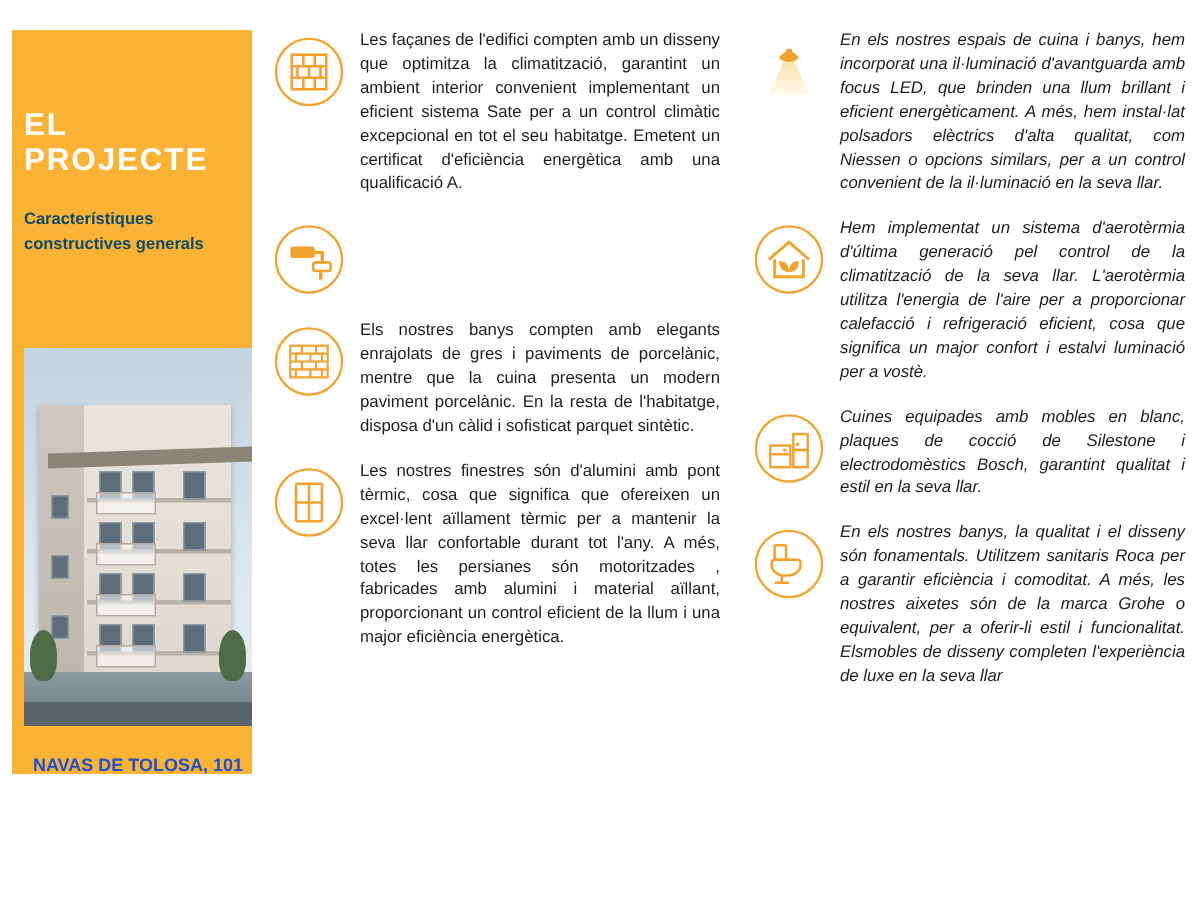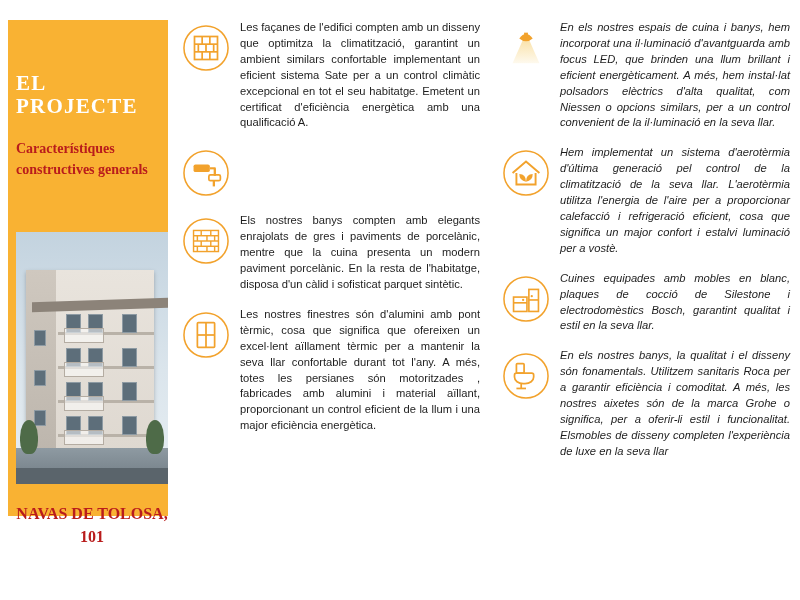--- a/index.html
+++ b/index.html
@@ -8,30 +8,29 @@
     background:#ffffff;
     font-family:"Liberation Sans", sans-serif;
     overflow:hidden;
   }
   .page{position:relative;width:800px;height:600px;background:#fff;}
 
   
   .sidebar{
     position:absolute;left:8px;top:20px;width:160px;height:496px;
     background:#f9b233;
-    font-family:Liberation Serif, serif;
   }
   .sidebar-title{
     position:absolute;left:8px;top:52px;width:152px;
     color:#ffffff;font-size:21px;font-weight:bold;letter-spacing:1.2px;
     line-height:1.1;
   }
   .sidebar-sub{
     position:absolute;left:8px;top:118px;width:148px;
-    color:#b91c1c;font-size:14px;font-weight:bold;line-height:1.5;
+    color:#0c4a6e;font-size:11px;font-weight:bold;line-height:1.5;
   }
   
   .photo{
     position:absolute;left:8px;top:212px;width:152px;height:252px;
     overflow:hidden;background:#9fb0bf;
   }
   .sky{position:absolute;inset:0;background:linear-gradient(#c3d3df 0%,#dbe5ec 55%,#e7eef3 100%);}
   .bld{
     position:absolute;left:10px;top:38px;width:128px;height:182px;
     background:linear-gradient(180deg,#e9e4dd 0%,#ded8d0 100%);
@@ -50,21 +49,21 @@
   .bal{position:absolute;width:38px;height:13px;background:rgba(255,255,255,.55);border:1px solid #b4aca2;}
   .ground{
     position:absolute;left:0;bottom:0;width:100%;height:36px;
     background:linear-gradient(#8e9aa2,#6f7a82);
   }
   .road{position:absolute;left:0;bottom:0;width:100%;height:16px;background:#5a646b;}
   .tree{position:absolute;bottom:30px;width:18px;height:34px;background:#4e6b48;border-radius:50% 50% 40% 40%;}
 
   .sidebar-addr{
     position:absolute;left:8px;top:482px;width:152px;text-align:center;
-    color:#b91c1c;font-size:16px;font-weight:bold;line-height:1.45;
+    color:#1d4ed8;font-size:12px;font-weight:bold;line-height:1.45;
   }
 
   
   .col{position:absolute;top:20px;}
   .col-mid{left:180px;width:300px;}
   .col-right{left:500px;width:290px;font-style:italic;}
 
   .item{display:flex;align-items:flex-start;margin-bottom:14px;}
   .ico{
     flex:0 0 auto;width:52px;height:52px;margin-right:8px;margin-top:2px;
@@ -136,21 +135,21 @@
             <line x1="20" y1="12" x2="20" y2="20"></line>
             <line x1="28" y1="12" x2="28" y2="20"></line>
             <line x1="16" y1="20" x2="16" y2="28"></line>
             <line x1="24" y1="20" x2="24" y2="28"></line>
             <line x1="32" y1="20" x2="32" y2="28"></line>
             <line x1="20" y1="28" x2="20" y2="36"></line>
             <line x1="28" y1="28" x2="28" y2="36"></line>
           </g>
         </svg>
       </div>
-      <div class="txt">Les façanes de l'edifici compten amb un disseny que optimitza la climatització, garantint un ambient similars confortable implementant un eficient sistema Sate per a un control climàtic excepcional en tot el seu habitatge. Emetent un certificat d'eficiència energètica amb una qualificació A.</div>
+      <div class="txt">Les façanes de l'edifici compten amb un disseny que optimitza la climatització, garantint un ambient interior convenient implementant un eficient sistema Sate per a un control climàtic excepcional en tot el seu habitatge. Emetent un certificat d'eficiència energètica amb una qualificació A.</div>
     </div>
 
     <div class="item">
       <div class="ico">
         <svg width="46" height="46" viewBox="0 0 48 48">
           <circle cx="24" cy="24" r="23" fill="none" stroke="#f2a22c" stroke-width="1.6"></circle>
           <g fill="#f2a22c">
             <rect x="11" y="15" width="17" height="8" rx="2"></rect>
             <rect x="28" y="18" width="6" height="2.2"></rect>
             <rect x="32" y="19" width="2.4" height="8"></rect>
@@ -257,18 +256,18 @@
         <svg width="46" height="46" viewBox="0 0 48 48">
           <circle cx="24" cy="24" r="23" fill="none" stroke="#f2a22c" stroke-width="1.6"></circle>
           <g stroke="#f2a22c" stroke-width="1.8" fill="none">
             <rect x="14" y="11" width="8" height="10" rx="1"></rect>
             <path d="M14 21 h16 a2 2 0 0 1 2 2 v2 a9 7 0 0 1 -9 7 h-2 a9 7 0 0 1 -9 -7 v-2 a2 2 0 0 1 2 -2 z"></path>
             <line x1="19" y1="32" x2="19" y2="37"></line>
             <line x1="14" y1="37" x2="24" y2="37"></line>
           </g>
         </svg>
       </div>
-      <div class="txt">En els nostres banys, la qualitat i el disseny són fonamentals. Utilitzem sanitaris Roca per a garantir eficiència i comoditat. A més, les nostres aixetes són de la marca Grohe o significa, per a oferir-li estil i funcionalitat. Elsmobles de disseny completen l'experiència de luxe en la seva llar</div>
+      <div class="txt">En els nostres banys, la qualitat i el disseny són fonamentals. Utilitzem sanitaris Roca per a garantir eficiència i comoditat. A més, les nostres aixetes són de la marca Grohe o equivalent, per a oferir-li estil i funcionalitat. Elsmobles de disseny completen l'experiència de luxe en la seva llar</div>
     </div>
 
   </div>
 
 </div>
 
 </body></html>

